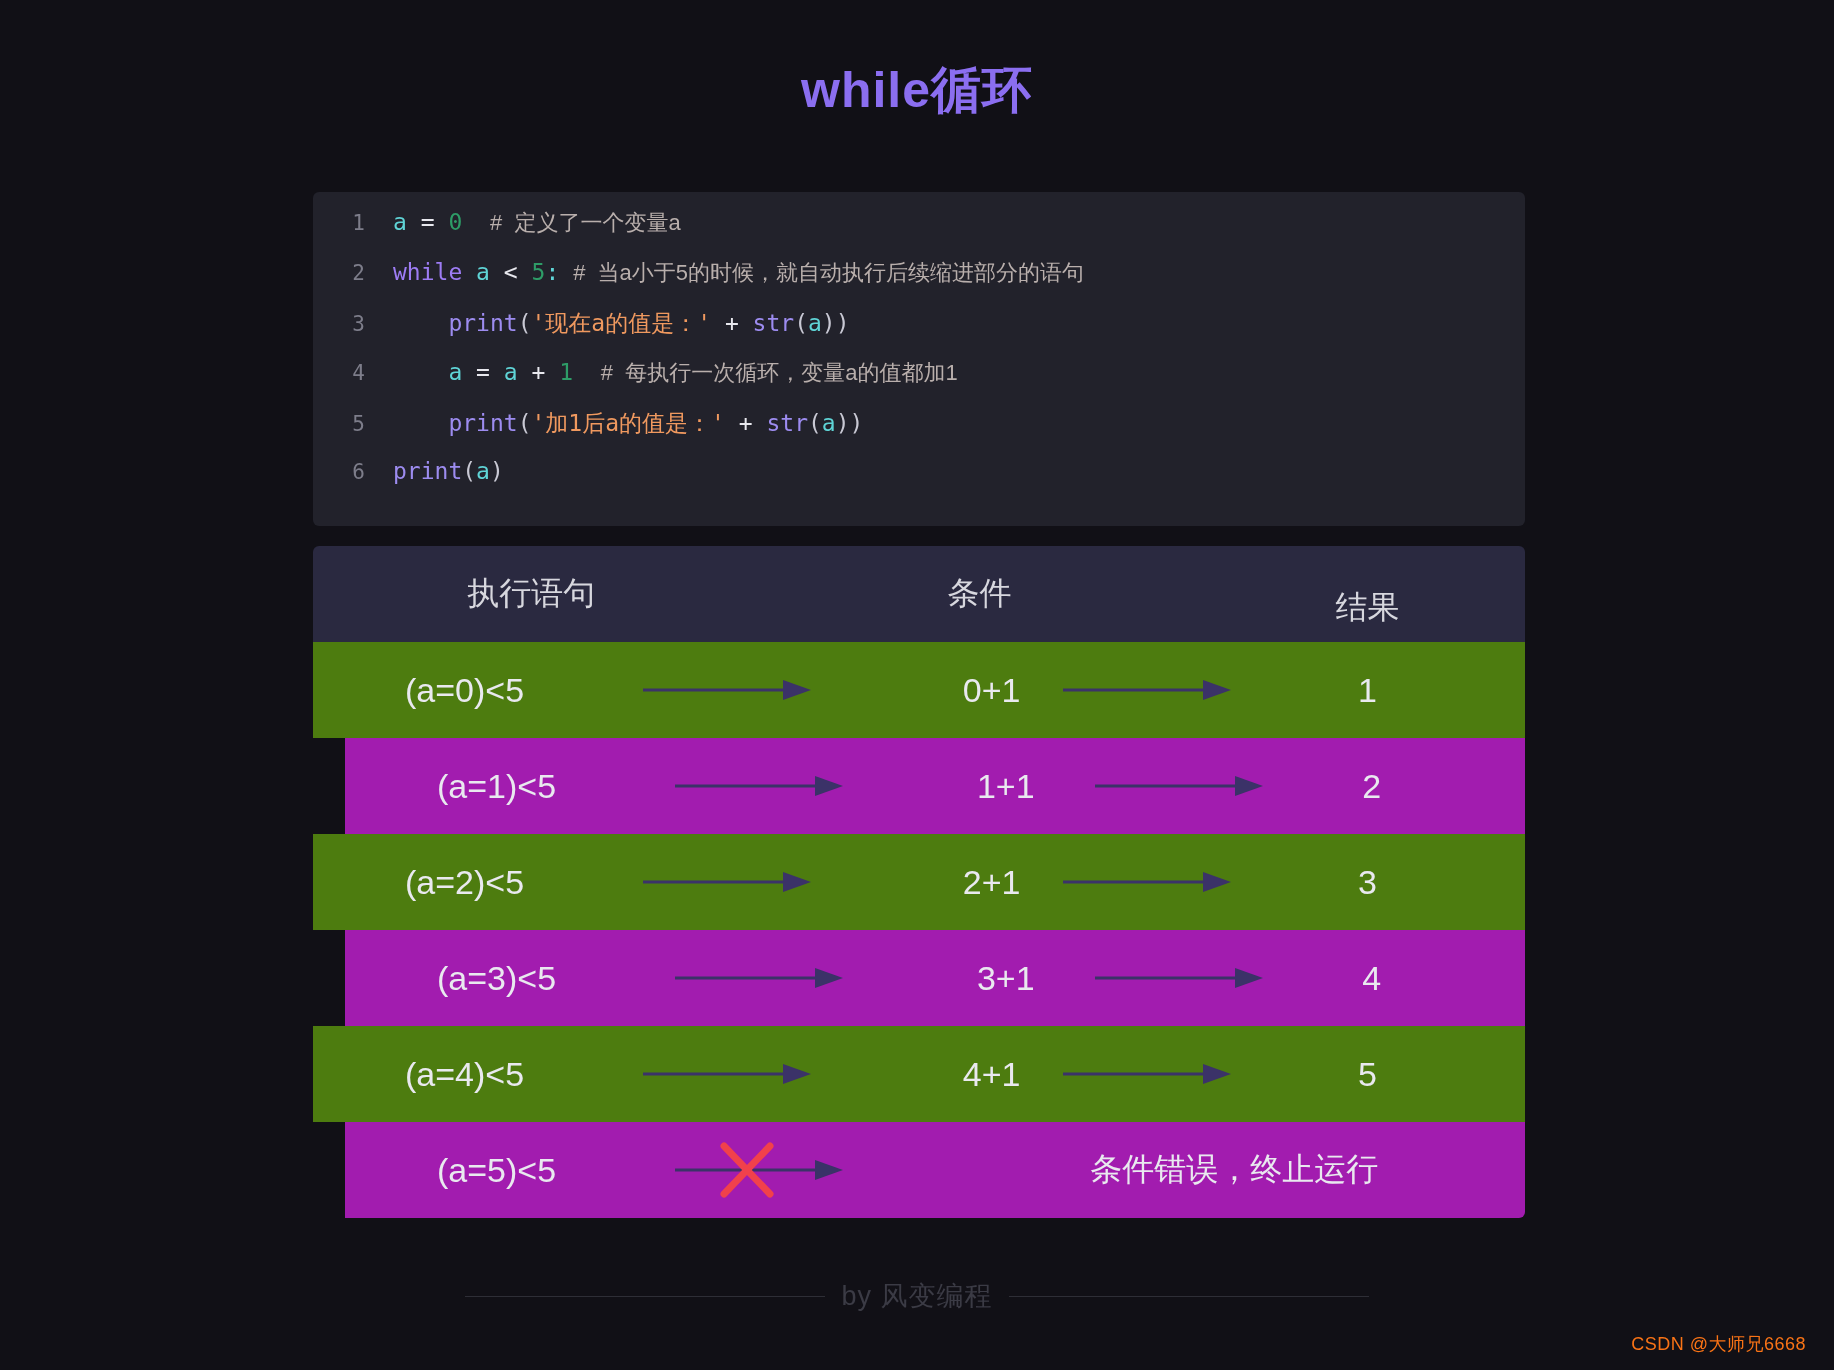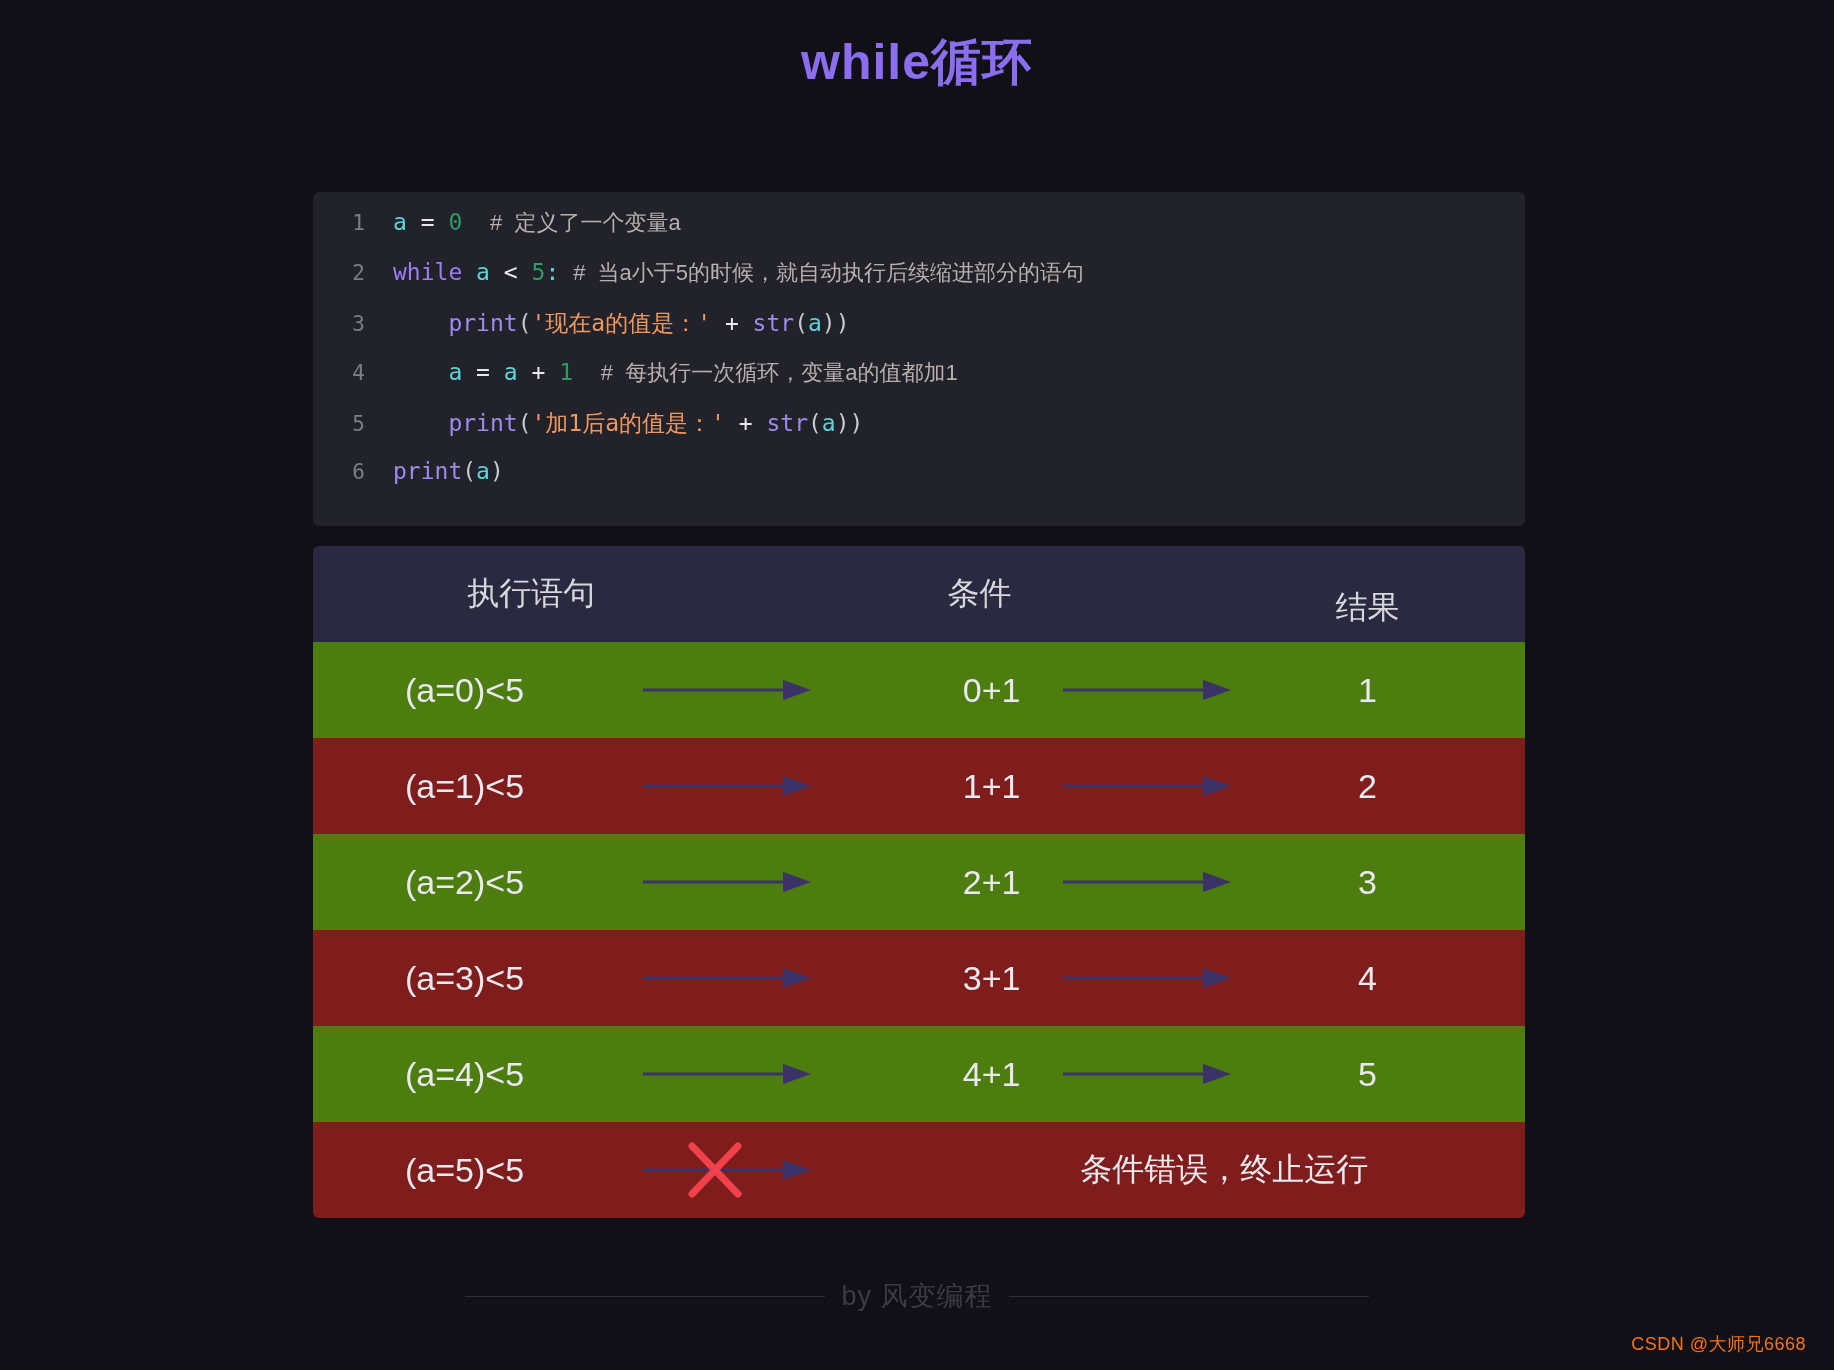--- a/index.html
+++ b/index.html
@@ -21,21 +21,21 @@
     width: 1834px;
     height: 1370px;
     position: relative;
     background: #111016;
   }
 
   
   .title-wrap {
     width: 100%;
     text-align: center;
-    padding-top: 32px;
+    padding-top: 60px;
   }
   .title {
     display: inline-block;
     font-size: 50px;
     font-weight: 700;
     color: #8b6ef0;
     letter-spacing: 1px;
     line-height: 1.2;
   }
 
@@ -102,21 +102,21 @@
   .col-b { flex: 0 0 36%; }
   .col-c { flex: 0 0 26%; margin-top: 28px; }
 
   .trow {
     display: flex;
     align-items: center;
     height: 96px;
     position: relative;
   }
   .trow.odd  { background: #4d7c0f; }
-  .trow.even { background: #7f1d1d; }
+  .trow.even { background: #a21caf; margin-left: 32px; }
 
   .cell {
     display: flex;
     align-items: center;
     justify-content: center;
     height: 100%;
     font-size: 34px;
     color: #e9e9ef;
     position: relative;
   }

